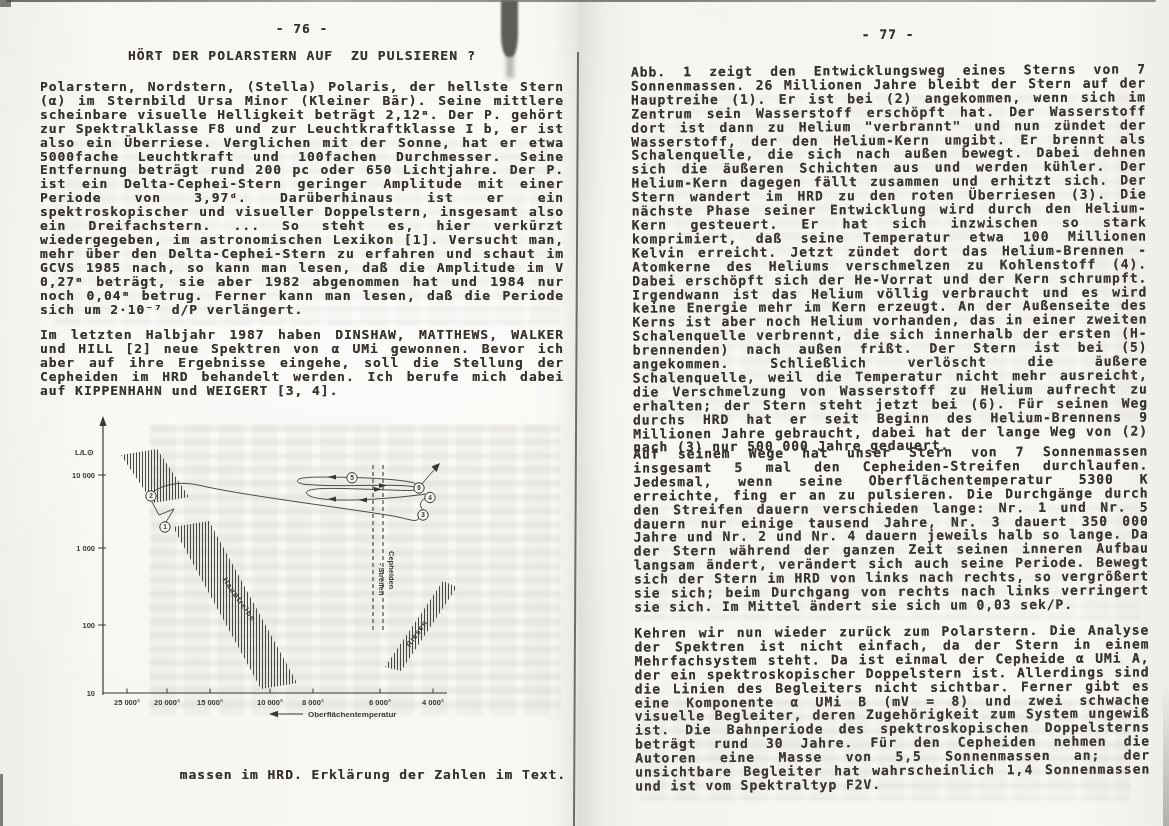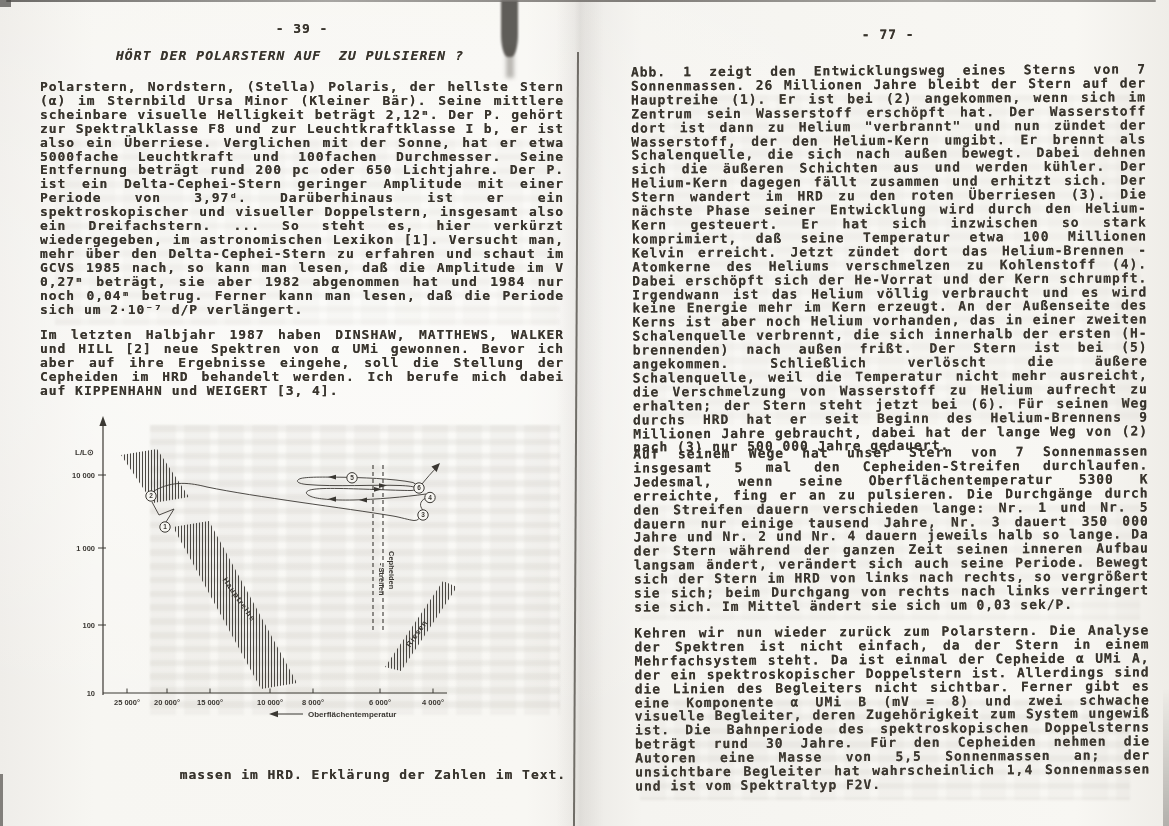--- a/index.html
+++ b/index.html
@@ -47,23 +47,23 @@
 </head>
 <body>
 
 <div class="bleed" style="left:55px;top:140px;width:505px;height:185px;opacity:.30;"></div>
 <div class="bleed" style="left:150px;top:425px;width:410px;height:290px;opacity:.55;"></div>
 <div class="bleed" style="left:640px;top:95px;width:500px;height:330px;opacity:.26;"></div>
 <div class="bleed" style="left:640px;top:505px;width:500px;height:115px;opacity:.26;"></div>
 <div class="bleed" style="left:640px;top:700px;width:490px;height:100px;opacity:.40;"></div>
 
 <div>
-  <div class="tw center layer2" style="left:40px;top:22px;width:524px;">- 39 -</div>
+  <div class="tw center layer2" style="left:40px;top:22px;width:524px;">- 76 -</div>
 
-  <div class="tw center layer2" style="left:28px;top:49px;width:524px;letter-spacing:1.1px;font-style:italic;">HÖRT DER POLARSTERN AUF  ZU PULSIEREN ?</div>
+  <div class="tw center layer2" style="left:40px;top:49px;width:524px;letter-spacing:1.1px;">HÖRT DER POLARSTERN AUF  ZU PULSIEREN ?</div>
 
   <div class="tw layer2" style="left:40px;top:80px;width:524px;">Polarstern, Nordstern,  (Stella) Polaris, der hellste Stern (α) im  Sternbild Ursa  Minor (Kleiner Bär). Seine mittlere scheinbare visuelle Helligkeit beträgt 2,12ᵐ. Der P. gehört zur Spektralklasse F8 und zur Leuchtkraftklasse I b, er ist also ein Überriese. Verglichen mit der Sonne, hat er etwa 5000fache Leuchtkraft und 100fachen Durchmesser. Seine Entfernung beträgt rund 200 pc oder 650 Lichtjahre. Der P. ist ein Delta-Cephei-Stern geringer Amplitude mit einer Periode von 3,97ᵈ. Darüberhinaus ist er ein spektroskopischer und visueller Doppelstern, insgesamt also ein Dreifachstern. ... So steht es, hier verkürzt wiedergegeben, im astronomischen Lexikon [1]. Versucht man, mehr über den Delta-Cephei-Stern zu erfahren und schaut im GCVS 1985 nach, so kann man lesen, daß die Amplitude im V 0,27ᵐ beträgt, sie aber 1982 abgenommen hat und 1984 nur noch 0,04ᵐ betrug. Ferner kann man lesen, daß die Periode sich um 2·10⁻⁷ d/P verlängert.</div>
 
   <div class="tw layer2" style="left:40px;top:328px;width:524px;">Im letzten Halbjahr 1987 haben DINSHAW, MATTHEWS, WALKER und HILL [2] neue Spektren von α UMi gewonnen. Bevor ich aber auf ihre Ergebnisse eingehe, soll die Stellung der Cepheiden im HRD behandelt werden. Ich berufe mich dabei auf KIPPENHAHN und WEIGERT [3, 4].</div>
 
   <svg class="layer2" style="position:absolute;left:45px;top:413px;" width="530" height="322" viewBox="0 0 530 322">
     <defs>
       <pattern id="hatch" width="3" height="6" patternUnits="userSpaceOnUse">
         <path d="M1.5 0 V6" stroke="#4a4742" stroke-width="1.1"></path>
       </pattern>

